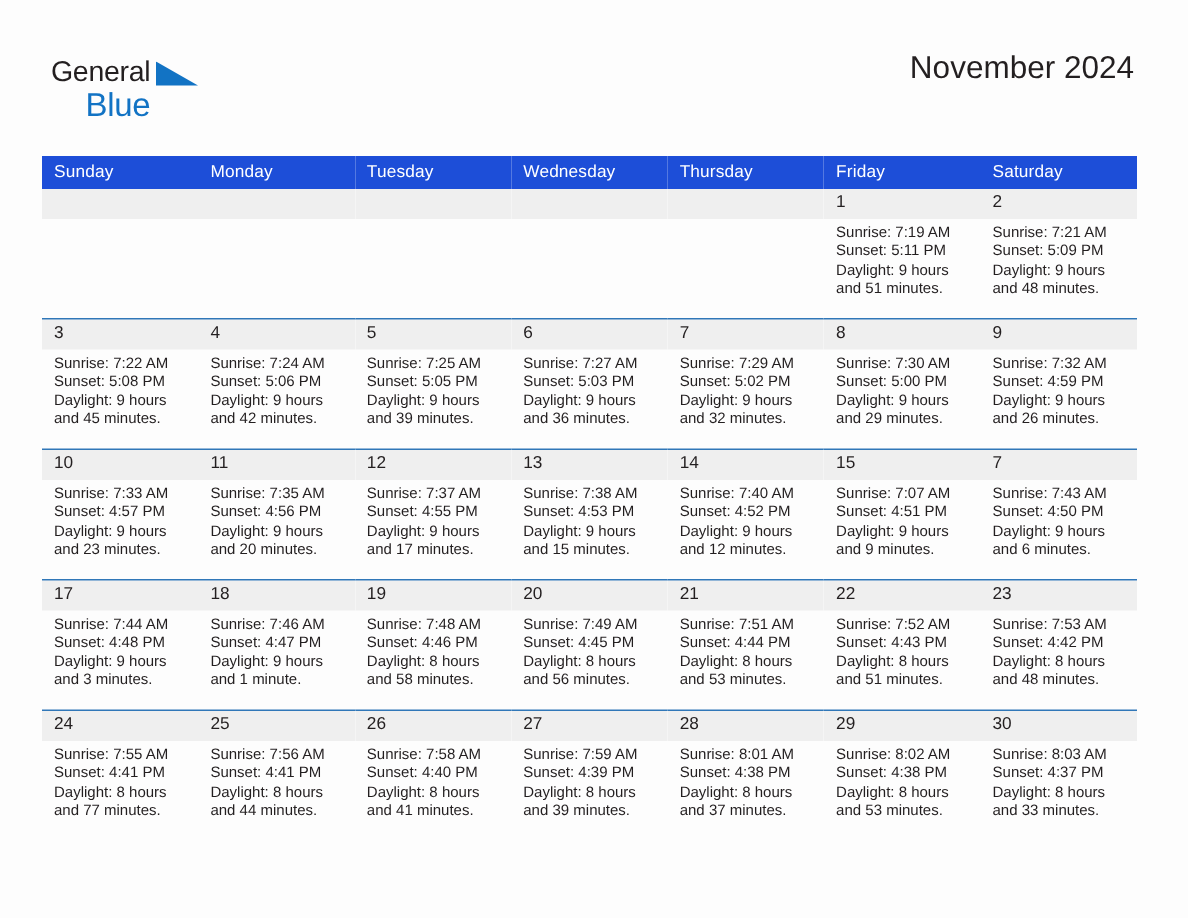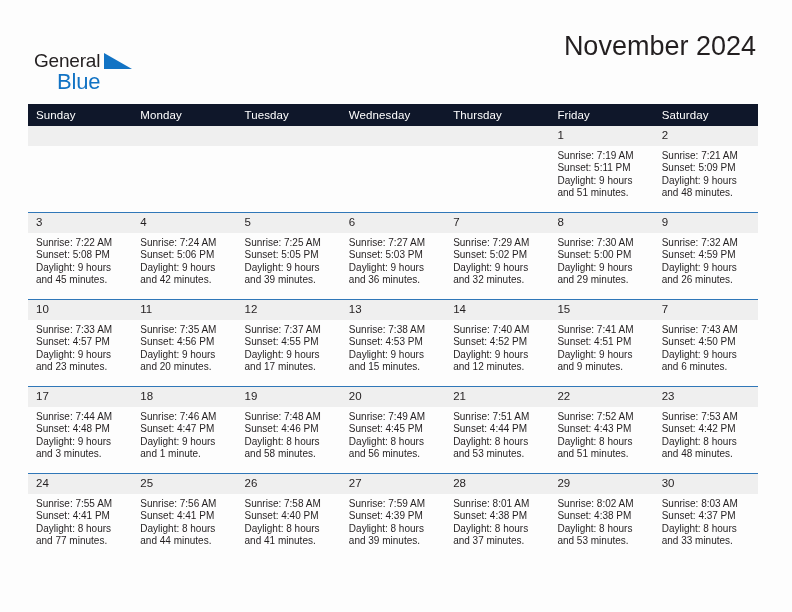--- a/index.html
+++ b/index.html
@@ -27,21 +27,21 @@
     position: absolute;
     left: 0;
     top: 0;
     width: 792px;
     height: 100px;
   }
 
   .logo {
     position: absolute;
     left: 34px;
-    top: 50px;
+    top: 38px;
     width: 110px;
     height: 44px;
   }
   .logo-general {
     position: absolute;
     left: 0;
     top: 0;
     font-size: 19px;
     letter-spacing: -0.2px;
     color: #231f20;
@@ -64,21 +64,21 @@
     height: 18px;
   }
 
   .title-block {
     position: absolute;
     right: 36px;
     top: 30px;
     text-align: right;
   }
   .month-title {
-    font-size: 27px;
+    font-size: 21px;
     font-weight: normal;
     color: #231f20;
     line-height: 32px;
     letter-spacing: 0px;
     white-space: nowrap;
   }
   .location {
     font-size: 13.5px;
     color: #231f20;
     line-height: 18px;
@@ -91,21 +91,21 @@
     position: absolute;
     left: 28px;
     top: 104px;
     width: 730px;
     border-collapse: collapse;
     table-layout: fixed;
   }
   .calendar col { width: 104.28px; }
 
   .calendar thead th {
-    background: #0f172a;
+    background: #1d4ed8;
     color: #ffffff;
     font-size: 11.5px;
     font-weight: normal;
     text-align: left;
     padding: 4px 0 4px 8px;
     height: 14px;
     border: none;
     letter-spacing: 0.1px;
   }
 
@@ -329,21 +329,21 @@
             <div class="info">
               <div>Sunrise: 7:40 AM</div>
               <div>Sunset: 4:52 PM</div>
               <div>Daylight: 9 hours</div>
               <div>and 12 minutes.</div>
             </div>
           </td>
           <td>
             <div class="daynum">15</div>
             <div class="info">
-              <div>Sunrise: 7:41 AM</div>
+              <div>Sunrise: 7:07 AM</div>
               <div>Sunset: 4:51 PM</div>
               <div>Daylight: 9 hours</div>
               <div>and 9 minutes.</div>
             </div>
           </td>
           <td>
             <div class="daynum">7</div>
             <div class="info">
               <div>Sunrise: 7:43 AM</div>
               <div>Sunset: 4:50 PM</div>

